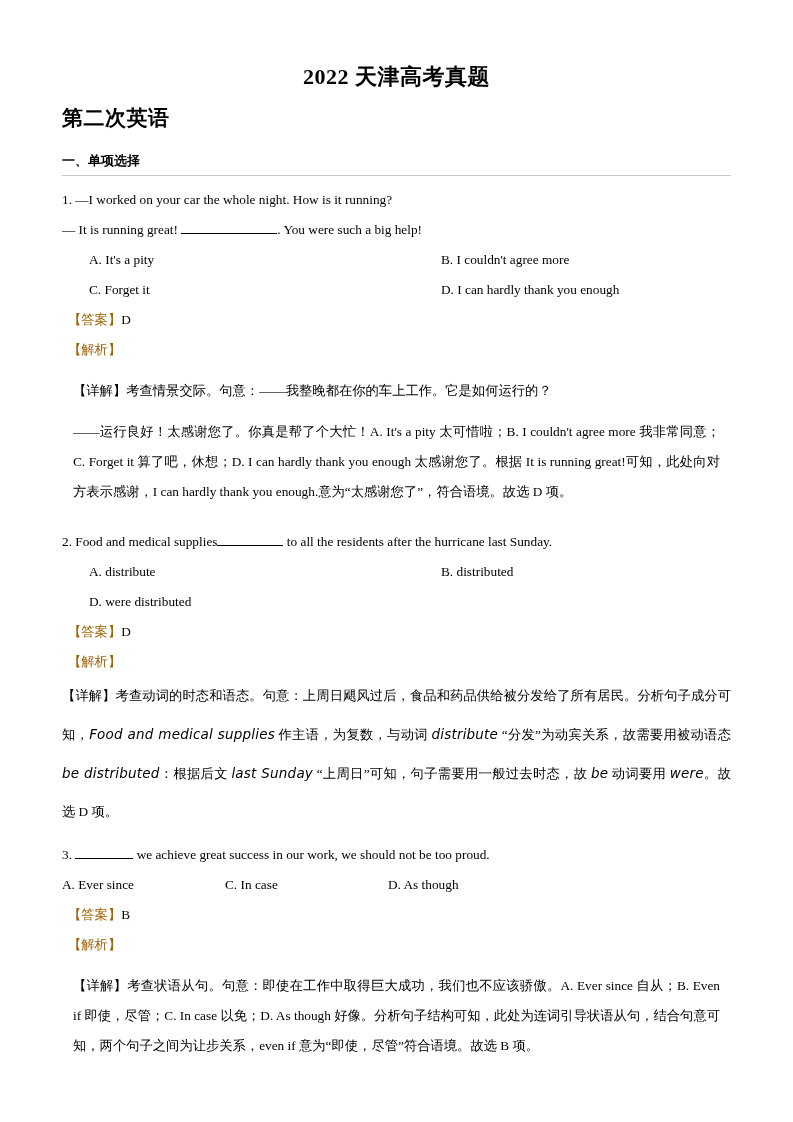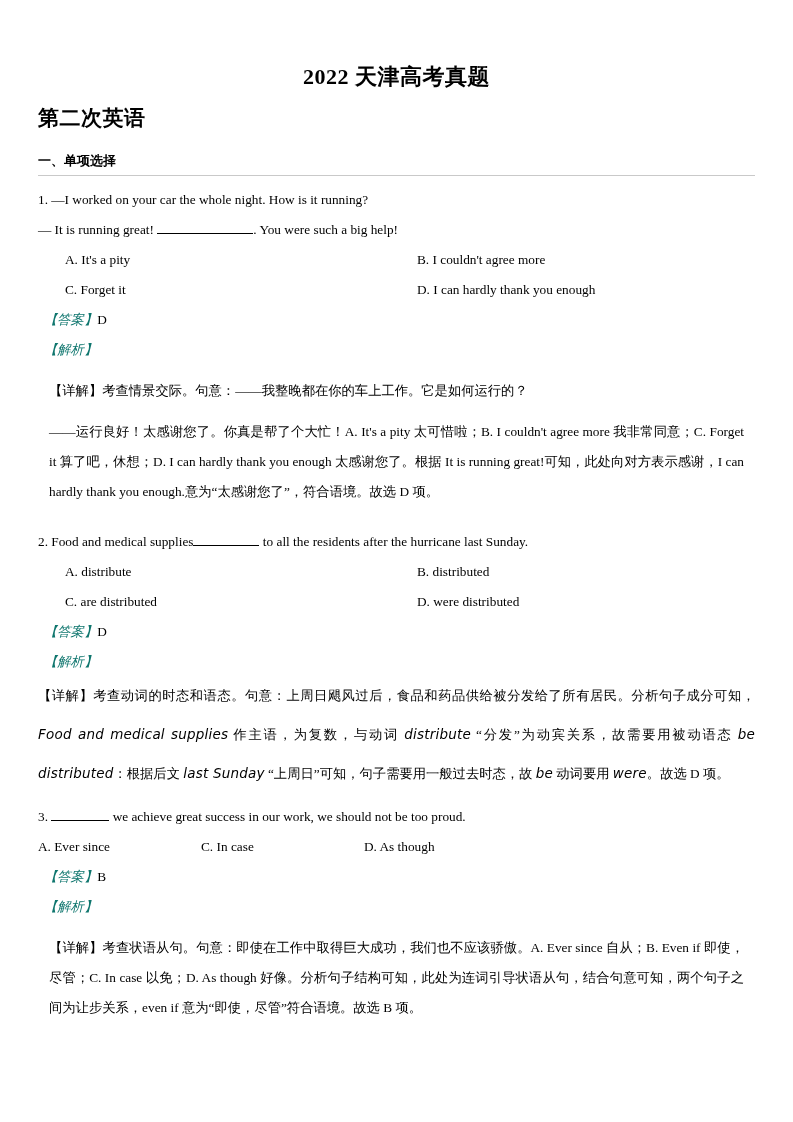--- a/index.html
+++ b/index.html
@@ -13,21 +13,21 @@
     font-family: "Liberation Serif", "DejaVu Serif", serif;
     color: #000000;
     overflow: hidden;
   }
 
   .page {
     position: relative;
     width: 793px;
     height: 1122px;
     box-sizing: border-box;
-    padding: 0 38px;
+    padding: 0 62px;
   }
 
   
   .doc-title {
     text-align: center;
     font-weight: bold;
     font-size: 22px;
     letter-spacing: 0.5px;
     margin: 0;
     padding-top: 62px;
@@ -97,22 +97,21 @@
   }
 
   
   .marker-line {
     font-size: 13.3px;
     line-height: 30px;
     padding-left: 6px;
     white-space: nowrap;
   }
   .marker {
-    color: #0f766e;
-    font-style: italic;
+    color: #a16207;
   }
   .marker-value {
     color: #000000;
   }
 
   
   .blank {
     display: inline-block;
     border-bottom: 1px solid #000;
     vertical-align: baseline;
@@ -180,21 +179,20 @@
   <div>
     <div class="line stem">
       <span>2. Food and medical supplies</span><span class="blank blank-md"></span><span> to all the residents after the hurricane last Sunday.</span>
     </div>
 
     <div class="options two-col">
       <div class="opt">A. distribute</div>
       <div class="opt">B. distributed</div>
     </div>
     <div class="options two-col">
-      <div class="opt">C. are distributed</div>
       <div class="opt">D. were distributed</div>
     </div>
 
     <div class="marker-line">
       <span class="marker">【答案】</span><span class="marker-value">D</span>
     </div>
     <div class="marker-line">
       <span class="marker">【解析】</span>
     </div>
 

